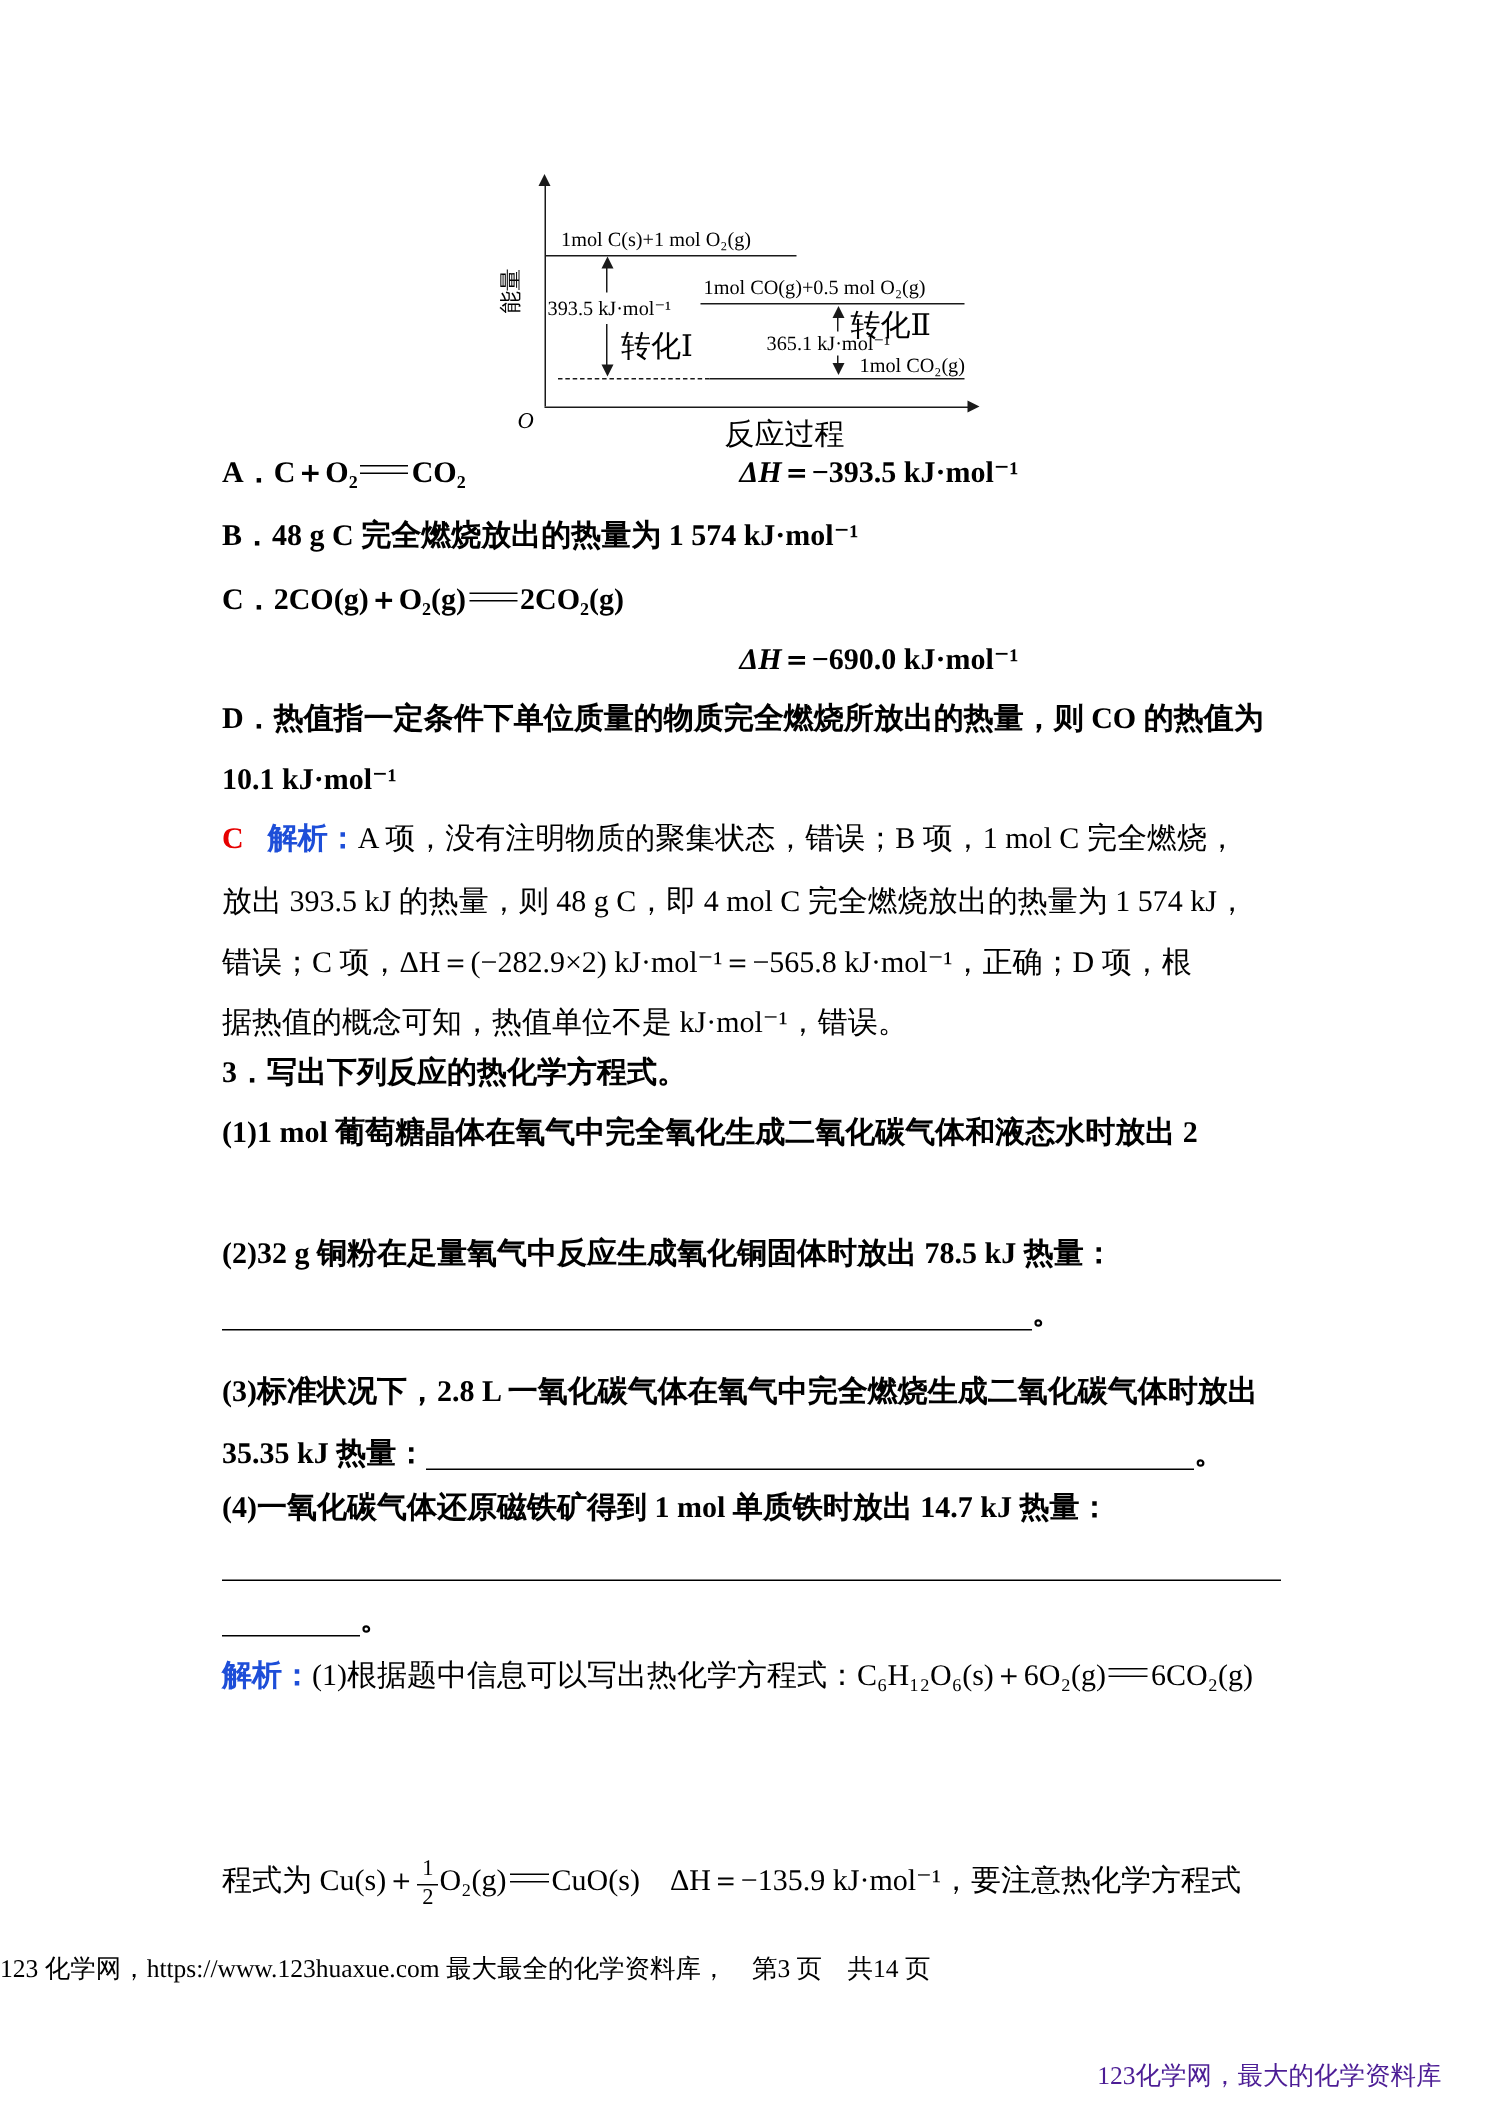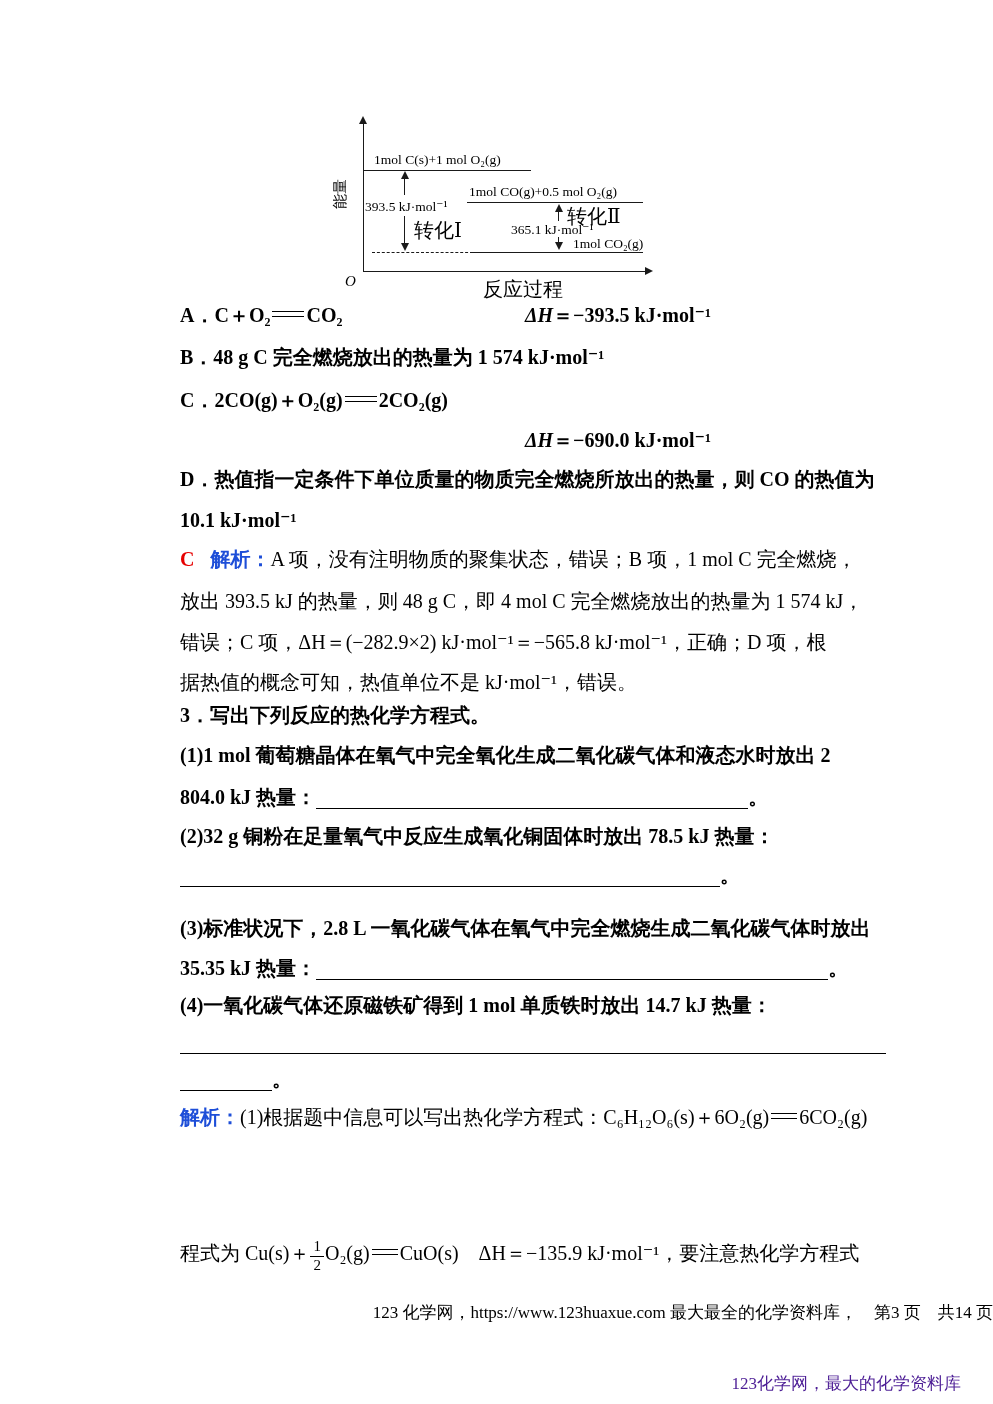--- a/index.html
+++ b/index.html
@@ -17,35 +17,35 @@
   .hline.dashed { border-top-style:dashed; }
   .vline   { position:absolute; border-left:1.3px solid #1a1a1a; }
   .tri     { position:absolute; width:0; height:0; }
   .tri.up    { border-left:4px solid transparent; border-right:4px solid transparent; border-bottom:8px solid #1a1a1a; }
   .tri.down  { border-left:4px solid transparent; border-right:4px solid transparent; border-top:8px solid #1a1a1a; }
   .tri.right { border-top:4px solid transparent; border-bottom:4px solid transparent; border-left:8px solid #1a1a1a; }
   .ylab    { position:absolute; left:-14px; top:96px; transform:rotate(-90deg); transform-origin:left top;
              font-size:15px; white-space:nowrap; }
   .olab    { position:absolute; left:0; top:160px; font-size:15px; font-style:italic; }
   
-  .ln   { position:absolute; left:148px; width:716px; font-size:20px; line-height:27px; white-space:nowrap;margin-left:32px; }
+  .ln   { position:absolute; left:148px; width:716px; font-size:20px; line-height:27px; white-space:nowrap; }
   .bold { font-weight:bold; }
   .red  { color:#e60000; font-weight:bold; margin-right:16px; }
   .blue { color:#1d4ed8; font-weight:bold; }
   .it   { font-style:italic; }
   .dh-abs { position:absolute; left:345px; top:0; }
   .eq   { display:inline-block; width:32px; height:4px; border-top:1.9px solid #000;
           border-bottom:1.9px solid #000; margin:0 2px; vertical-align:5px; }
   .eq.small { width:26px; }
   .blank { display:inline-block; height:24px; border-bottom:1.6px solid #000; vertical-align:-5px; }
   .frac  { display:inline-block; text-align:center; vertical-align:middle; font-size:15px;
            line-height:1.1; margin:0 1px; font-weight:inherit; }
   .frac span { display:block; }
   .frac .num { border-bottom:1.4px solid #000; padding:0 3px 1px; }
-  .footer    { position:absolute; top:1301px; left:0; width:100%; text-align:right; font-size:17px; }
+  .footer    { position:absolute; top:1301px; left:0; width:100%; text-align:left; font-size:17px; }
   .watermark { position:absolute; top:1372px; right:32px; font-size:17px; color:#4c1d95; }
 </style>
 </head>
 <body>
 
 <div class="page">
 
   <div class="diagram">
     <div class="ylab">能量</div>
     <div class="axis-v"></div>
@@ -118,23 +118,20 @@
     <span>据热值的概念可知，热值单位不是 kJ·mol⁻¹，错误。</span>
   </div>
 
   <div class="ln bold" style="top:702px">
     <span>3．写出下列反应的热化学方程式。</span>
   </div>
 
   <div class="ln bold" style="top:742px">
     <span>(1)1 mol 葡萄糖晶体在氧气中完全氧化生成二氧化碳气体和液态水时放出 2</span>
   </div>
-  <div class="ln bold" style="top:784px">
-    <span>804.0 kJ 热量：</span><span class="blank" style="width:432px"></span><span>。</span>
-  </div>
 
   <div class="ln bold" style="top:823px">
     <span>(2)32 g 铜粉在足量氧气中反应生成氧化铜固体时放出 78.5 kJ 热量：</span>
   </div>
   <div class="ln bold" style="top:862px">
     <span class="blank" style="width:540px"></span><span>。</span>
   </div>
 
   <div class="ln bold" style="top:915px">
     <span>(3)标准状况下，2.8 L 一氧化碳气体在氧气中完全燃烧生成二氧化碳气体时放出</span>

